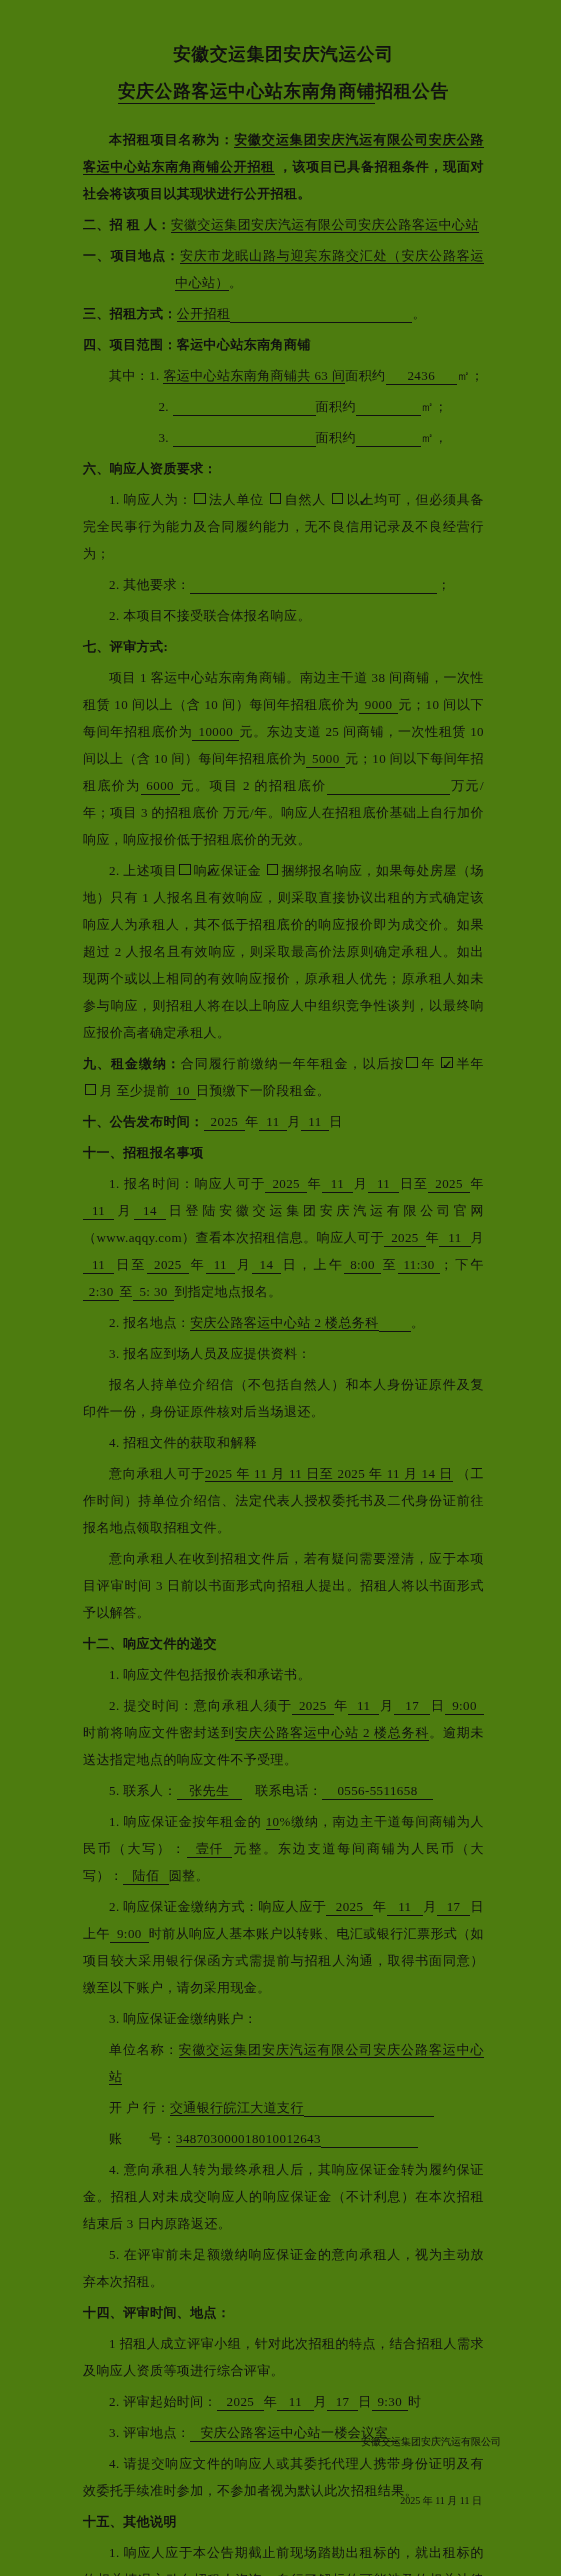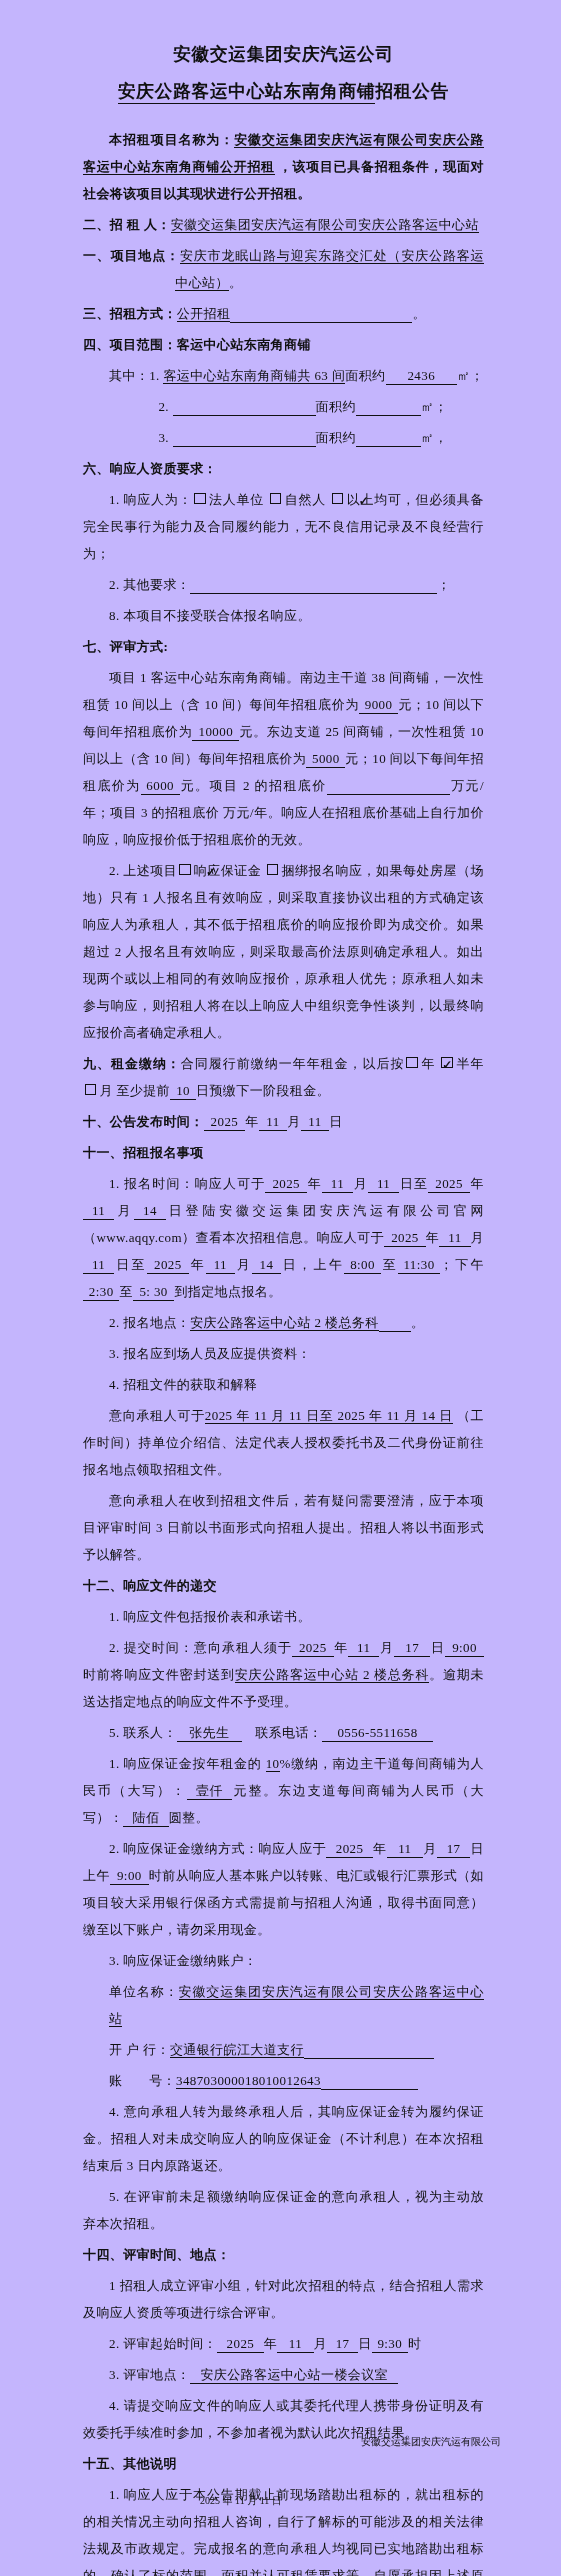--- a/index.html
+++ b/index.html
@@ -1,21 +1,21 @@
 <!DOCTYPE html>
 <html style="font-size:13px"><head>
 <meta charset="utf-8">
 <style>
   html,body { margin:0; padding:0; background:#ffffff; }
   .page {
     position:relative;
     width:562px; height:2576px;
     box-sizing:border-box;
     padding:42px 74px 0 79px;
-    background:#c4b5fd;
+    background:#4d7c0f;
     color:#111;
     font-family:"Liberation Serif","DejaVu Serif",serif;
     overflow:hidden;
   }
   .title {
     margin:0 0 13px 0;
     font-size:17.6px; line-height:24px;
     font-weight:bold; text-align:center;
     letter-spacing:0.8px;
   }
@@ -42,21 +42,21 @@
     content:"\2713";
     position:absolute; left:0px; top:-5.6px;
     font-size:12px; font-weight:bold; color:#111;
   }
   .footer {
     position:absolute; left:0; right:0; top:2429px;
     font-size:10px; line-height:26.5px; color:#111;
   }
   .f-company { text-align:right; padding-right:61px; }
   .f-company .fu { border-bottom:0.8px solid #111; }
-  .f-date { text-align:center; padding-right:80px; margin-top:32px; }
+  .f-date { text-align:right; padding-right:80px; margin-top:32px; }
 </style>
 </head>
 <body>
 
 <div class="page">
 
   <h1 class="title">安徽交运集团安庆汽运公司</h1>
 
   <h1 class="title">
     <span class="tu">安庆公路客运中心站东南角商铺</span><span>招租公告</span>
@@ -67,30 +67,31 @@
       <p class="line"><span class="b">二、招 租 人：</span><span class="u">安徽交运集团安庆汽运有限公司安庆公路客运中心站</span></p>
       <p class="line hang"><span class="b">一、项目地点：</span><span class="u">安庆市龙眠山路与迎宾东路交汇处（安庆公路客运中心站）</span><span>。</span></p>
       <p class="line"><span class="b">三、招租方式：</span><span class="u">公开招租</span><span class="u w" style="min-width: 14em;">&nbsp;</span><span>。</span></p>
       <p class="line"><span class="b">四、项目范围：</span><span class="b">客运中心站东南角商铺</span></p>
       <p class="line pl2"><span>其中：1. </span><span class="u">客运中心站东南角商铺共 63 间</span><span>面积约</span><span class="u w" style="min-width: 5.5em;">2436</span><span>㎡；</span></p>
       <p class="line pl6"><span>2. </span><span class="u w" style="min-width: 11em;">&nbsp;</span><span>面积约</span><span class="u w" style="min-width: 5em;">&nbsp;</span><span>㎡；</span></p>
       <p class="line pl6"><span>3. </span><span class="u w" style="min-width: 11em;">&nbsp;</span><span>面积约</span><span class="u w" style="min-width: 5em;">&nbsp;</span><span>㎡，</span></p>
       <p class="line"><span class="b">六、响应人资质要求：</span></p>
       <p class="line ind"><span>1. 响应人为：</span><span class="cb"></span><span>法人单位 </span><span class="cb"></span><span>自然人 </span><span class="cb checked"></span><span>以上均可，但必须具备完全民事行为能力及合同履约能力，无不良信用记录及不良经营行为；</span></p>
       <p class="line ind"><span>2. 其他要求：</span><span class="u w" style="min-width: 19em;">&nbsp;</span><span>；</span></p>
-      <p class="line ind"><span>8. 本项目不接受联合体报名响应。</span></p>
+      <p class="line ind"><span>2. 本项目不接受联合体报名响应。</span></p>
       <p class="line"><span class="b">七、评审方式:</span></p>
       <p class="line ind"><span>项目 1 客运中心站东南角商铺。南边主干道 38 间商铺，一次性租赁 10 间以上（含 10 间）每间年招租底价为</span><span class="u w" style="min-width: 3em;">9000</span><span>元；10 间以下每间年招租底价为</span><span class="u w" style="min-width: 3.6em;">10000</span><span>元。东边支道 25 间商铺，一次性租赁 10 间以上（含 10 间）每间年招租底价为</span><span class="u w" style="min-width: 3em;">5000</span><span>元；10 间以下每间年招租底价为</span><span class="u w" style="min-width: 3em;">6000</span><span>元。项目 2 的招租底价</span><span class="u w" style="min-width: 9.5em;">&nbsp;</span><span>万元/年；项目 3 的招租底价 万元/年。响应人在招租底价基础上自行加价响应，响应报价低于招租底价的无效。</span></p>
       <p class="line ind"><span>2. 上述项目</span><span class="cb checked"></span><span>响应保证金 </span><span class="cb"></span><span>捆绑报名响应，如果每处房屋（场地）只有 1 人报名且有效响应，则采取直接协议出租的方式确定该响应人为承租人，其不低于招租底价的响应报价即为成交价。如果超过 2 人报名且有效响应，则采取最高价法原则确定承租人。如出现两个或以上相同的有效响应报价，原承租人优先；原承租人如未参与响应，则招租人将在以上响应人中组织竞争性谈判，以最终响应报价高者确定承租人。</span></p>
       <p class="line"><span class="b">九、租金缴纳：</span><span>合同履行前缴纳一年年租金，以后按</span><span class="cb"></span><span>年 </span><span class="cb checked"></span><span>半年 </span><span class="cb"></span><span>月 至少提前</span><span class="u w" style="min-width: 2em;">10</span><span>日预缴下一阶段租金。</span></p>
       <p class="line"><span class="b">十、公告发布时间：</span><span class="u w" style="min-width: 3.2em;">2025</span><span>年</span><span class="u w" style="min-width: 2.2em;">11</span><span>月</span><span class="u w" style="min-width: 2.2em;">11</span><span>日</span></p>
       <p class="line"><span class="b">十一、招租报名事项</span></p>
       <p class="line ind"><span>1. 报名时间：响应人可于</span><span class="u w" style="min-width: 3.2em;">2025</span><span>年</span><span class="u w" style="min-width: 2.4em;">11</span><span>月</span><span class="u w" style="min-width: 2.4em;">11</span><span>日至</span><span class="u w" style="min-width: 3.2em;">2025</span><span>年</span><span class="u w" style="min-width: 2.4em;">11</span><span>月</span><span class="u w" style="min-width: 2.4em;">14</span><span>日登陆安徽交运集团安庆汽运有限公司官网（www.aqqy.com）查看本次招租信息。响应人可于</span><span class="u w" style="min-width: 3.2em;">2025</span><span>年</span><span class="u w" style="min-width: 2.4em;">11</span><span>月</span><span class="u w" style="min-width: 2.4em;">11</span><span>日至</span><span class="u w" style="min-width: 3.2em;">2025</span><span>年</span><span class="u w" style="min-width: 2.2em;">11</span><span>月</span><span class="u w" style="min-width: 2.2em;">14</span><span>日，上午</span><span class="u w" style="min-width: 2.8em;">8:00</span><span>至</span><span class="u w" style="min-width: 3.2em;">11:30</span><span>；下午</span><span class="u w" style="min-width: 2.8em;">2:30</span><span>至</span><span class="u w" style="min-width: 3.2em;">5: 30</span><span>到指定地点报名。</span></p>
       <p class="line ind"><span>2. 报名地点：</span><span class="u">安庆公路客运中心站 2 楼总务科</span><span class="u w" style="min-width: 2.5em;">&nbsp;</span><span>。</span></p>
       <p class="line ind"><span>3. 报名应到场人员及应提供资料：</span></p>
+      <p class="line ind"><span>报名人持单位介绍信（不包括自然人）和本人身份证原件及复印件一份，身份证原件核对后当场退还。</span></p>
       <p class="line ind"><span>4. 招租文件的获取和解释</span></p>
       <p class="line ind"><span>意向承租人可于</span><span class="u">2025 年 11 月 11 日至 2025 年 11 月 14 日</span><span> （工作时间）持单位介绍信、法定代表人授权委托书及二代身份证前往报名地点领取招租文件。</span></p>
       <p class="line ind"><span>意向承租人在收到招租文件后，若有疑问需要澄清，应于本项目评审时间 3 日前以书面形式向招租人提出。招租人将以书面形式予以解答。</span></p>
       <p class="line"><span class="b">十二、响应文件的递交</span></p>
       <p class="line ind"><span>1. 响应文件包括报价表和承诺书。</span></p>
       <p class="line ind"><span>2. 提交时间：意向承租人须于</span><span class="u w" style="min-width: 3.2em;">2025</span><span>年</span><span class="u w" style="min-width: 2.4em;">11</span><span>月</span><span class="u w" style="min-width: 2.8em;">17</span><span>日</span><span class="u w" style="min-width: 3em;">9:00</span><span>时前将响应文件密封送到</span><span class="u">安庆公路客运中心站 2 楼总务科</span><span>。逾期未送达指定地点的响应文件不予受理。</span></p>
       <p class="line ind"><span>5. 联系人：</span><span class="u w" style="min-width: 5em;">张先生</span><span>　联系电话：</span><span class="u w" style="min-width: 8.5em;">0556-5511658</span></p>
       <p class="line ind"><span>1. 响应保证金按年租金的 </span><span class="u">10</span><span>%缴纳，南边主干道每间商铺为人民币（大写）：</span><span class="u w" style="min-width: 3.5em;">壹仟</span><span>元整。东边支道每间商铺为人民币（大写）：</span><span class="u w" style="min-width: 3.5em;">陆佰</span><span>圆整。</span></p>
       <p class="line ind"><span>2. 响应保证金缴纳方式：响应人应于</span><span class="u w" style="min-width: 3.6em;">2025</span><span>年</span><span class="u w" style="min-width: 2.8em;">11</span><span>月</span><span class="u w" style="min-width: 2.6em;">17</span><span>日上午</span><span class="u w" style="min-width: 3em;">9:00</span><span>时前从响应人基本账户以转账、电汇或银行汇票形式（如项目较大采用银行保函方式需提前与招租人沟通，取得书面同意）缴至以下账户，请勿采用现金。</span></p>
       <p class="line ind"><span>3. 响应保证金缴纳账户：</span></p>

